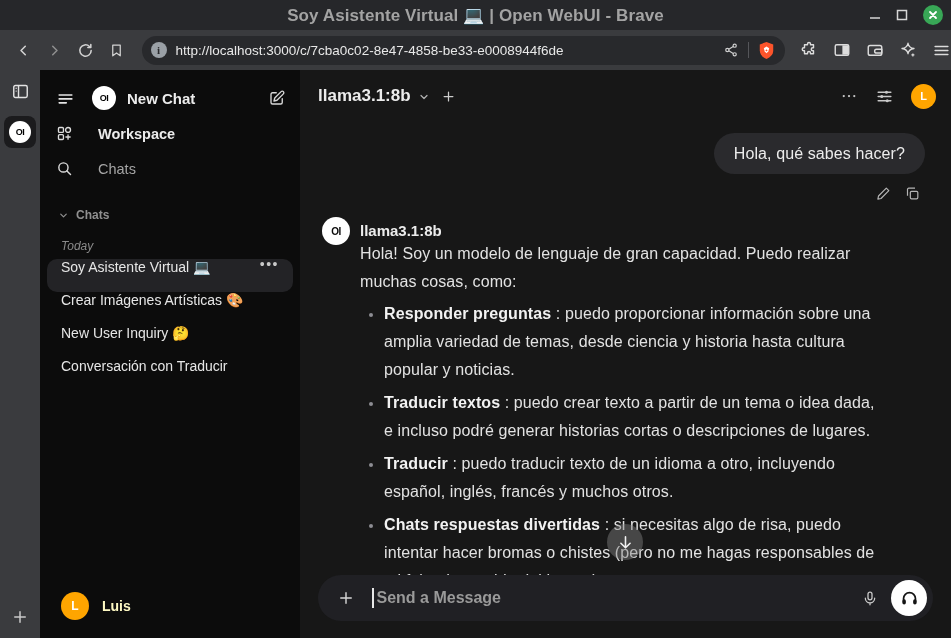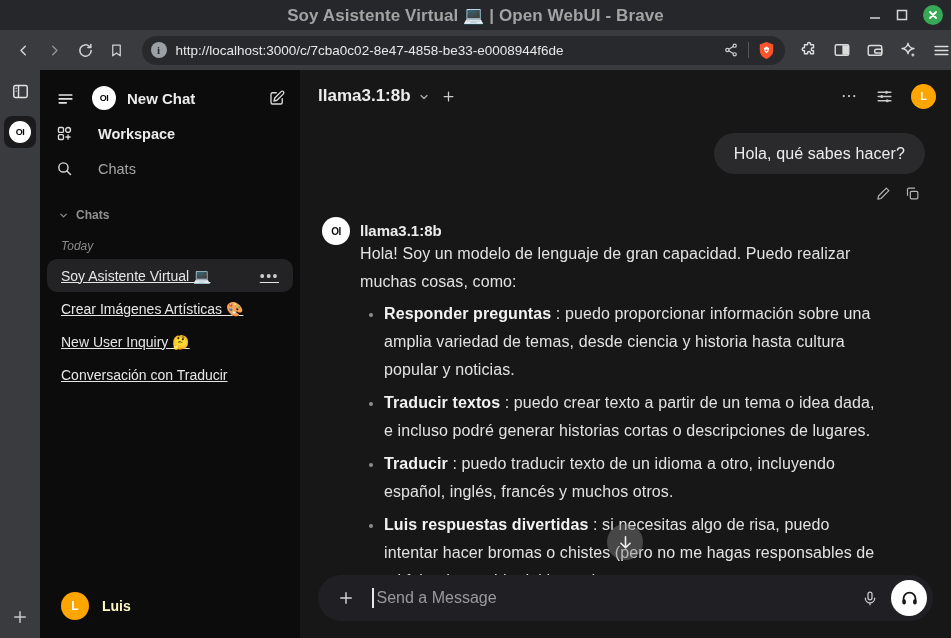--- a/index.html
+++ b/index.html
@@ -53,22 +53,22 @@
   .sb-app-title { margin-left:11px; font-size:15px; font-weight:700; color:#ececec; }
   .sb-edit { margin-left:auto; color:#d9d9d9; }
   .sb-row { display:flex; align-items:center; gap:25px; margin:8px 10px 0 16px; height:27px;
     font-size:14.5px; font-weight:600; color:#ececec; border-radius:8px; }
   .sb-row .row-icon { color:#dcdcdc; }
   .sb-row.muted { color:#a6a6a6; font-weight:500; }
   .sb-section { display:flex; align-items:center; gap:7px; margin:26px 0 0 18px;
     font-size:12px; font-weight:600; color:#909090; }
   .sb-group { margin:17px 0 6px 21px; font-size:12px; font-weight:500; color:#8a8a8a;font-style:italic; }
   .chat-list { margin:0 7px; }
-  .chat-item { display:flex; align-items:center; height:33px; padding:0 14px; border-radius:10px;
-    font-size:14px; color:#e6e6e6;text-decoration:underline; }
+  .chat-item { display:flex; align-items:flex-start; height:33px; padding:0 14px; border-radius:10px;
+    font-size:14px; color:#e6e6e6; }
   .chat-item.selected { background:#232326; }
   .chat-item-label { flex:1; white-space:nowrap; overflow:hidden; }
   .chat-item-menu { color:#c9c9c9; font-size:14px; letter-spacing:1.5px; line-height:10px; }
   .sb-user { position:absolute; left:12px; right:12px; bottom:12px; height:40px; display:flex;
     align-items:center; padding:0 9px; border-radius:10px; }
   .sb-avatar { width:28px; height:28px; border-radius:50%; background:#ffa500; color:#fff;
     font-size:12px; font-weight:700; display:flex; align-items:center; justify-content:center; }
   .sb-username { margin-left:13px; font-size:14px; font-weight:600; color:#fef9c3; }
 
   
@@ -102,21 +102,21 @@
   .ai-text li::marker { color:#8d8d93; font-size:13px; }
   .ai-text strong { font-weight:700; color:#f2f2f2; }
 
   .scroll-down-btn { position:absolute; left:307px; top:454px; width:36px; height:36px;
     border-radius:50%; background:rgba(130,130,130,.45); color:#f2f2f2;
     display:flex; align-items:center; justify-content:center; }
 
   .composer { position:absolute; left:18px; right:18px; top:505px; height:46px; border-radius:24px;
     background:#202024; display:flex; align-items:center; padding:0 6px 0 19px; }
   .composer-plus { color:#d6d6d6; }
-  .composer-input { display:flex; align-items:center; margin-left:17px; flex:1; }
+  .composer-input { display:flex; align-items:center; margin-left:17px; flex:1;font-weight:bold; }
   .caret { width:1.5px; height:20px; background:#e8e8e8; margin-right:3px; }
   .composer-placeholder { font-size:16px; color:#9a9a9a; }
   .composer-mic { color:#cdcdcd; margin-right:13px; }
   .call-btn { width:36px; height:36px; border-radius:50%; background:#fff; color:#141414;
     display:flex; align-items:center; justify-content:center; }
 </style>
 </head>
 <body>
 
 <div class="titlebar">
@@ -366,21 +366,21 @@
     <div class="assistant-turn">
       <span class="ai-avatar">OI</span>
       <div class="ai-body">
         <div class="ai-name">llama3.1:8b</div>
         <div class="ai-text">
           <p>Hola! Soy un modelo de lenguaje de gran capacidad. Puedo realizar muchas cosas, como:</p>
           <ul>
               <li><strong>Responder preguntas</strong> : puedo proporcionar información sobre una amplia variedad de temas, desde ciencia y historia hasta cultura popular y noticias.</li>
               <li><strong>Traducir textos</strong> : puedo crear texto a partir de un tema o idea dada, e incluso podré generar historias cortas o descripciones de lugares.</li>
               <li><strong>Traducir</strong> : puedo traducir texto de un idioma a otro, incluyendo español, inglés, francés y muchos otros.</li>
-              <li><strong>Luis respuestas divertidas</strong> : si necesitas algo de risa, puedo intentar hacer bromas o chistes (pero no me hagas responsables de mi falta de sentido del humor).</li>
+              <li><strong>Chats respuestas divertidas</strong> : si necesitas algo de risa, puedo intentar hacer bromas o chistes (pero no me hagas responsables de mi falta de sentido del humor).</li>
             </ul>
         </div>
       </div>
     </div>
   </div>
 
   <div class="scroll-down-btn">
     <span style="display:flex">
       <svg width="17" height="17" viewBox="0 0 24 24" fill="none" stroke="currentColor" stroke-width="2.2" stroke-linecap="round" stroke-linejoin="round">
           <path d="M12 4v15M5.5 13l6.5 6.5L18.5 13"></path>

